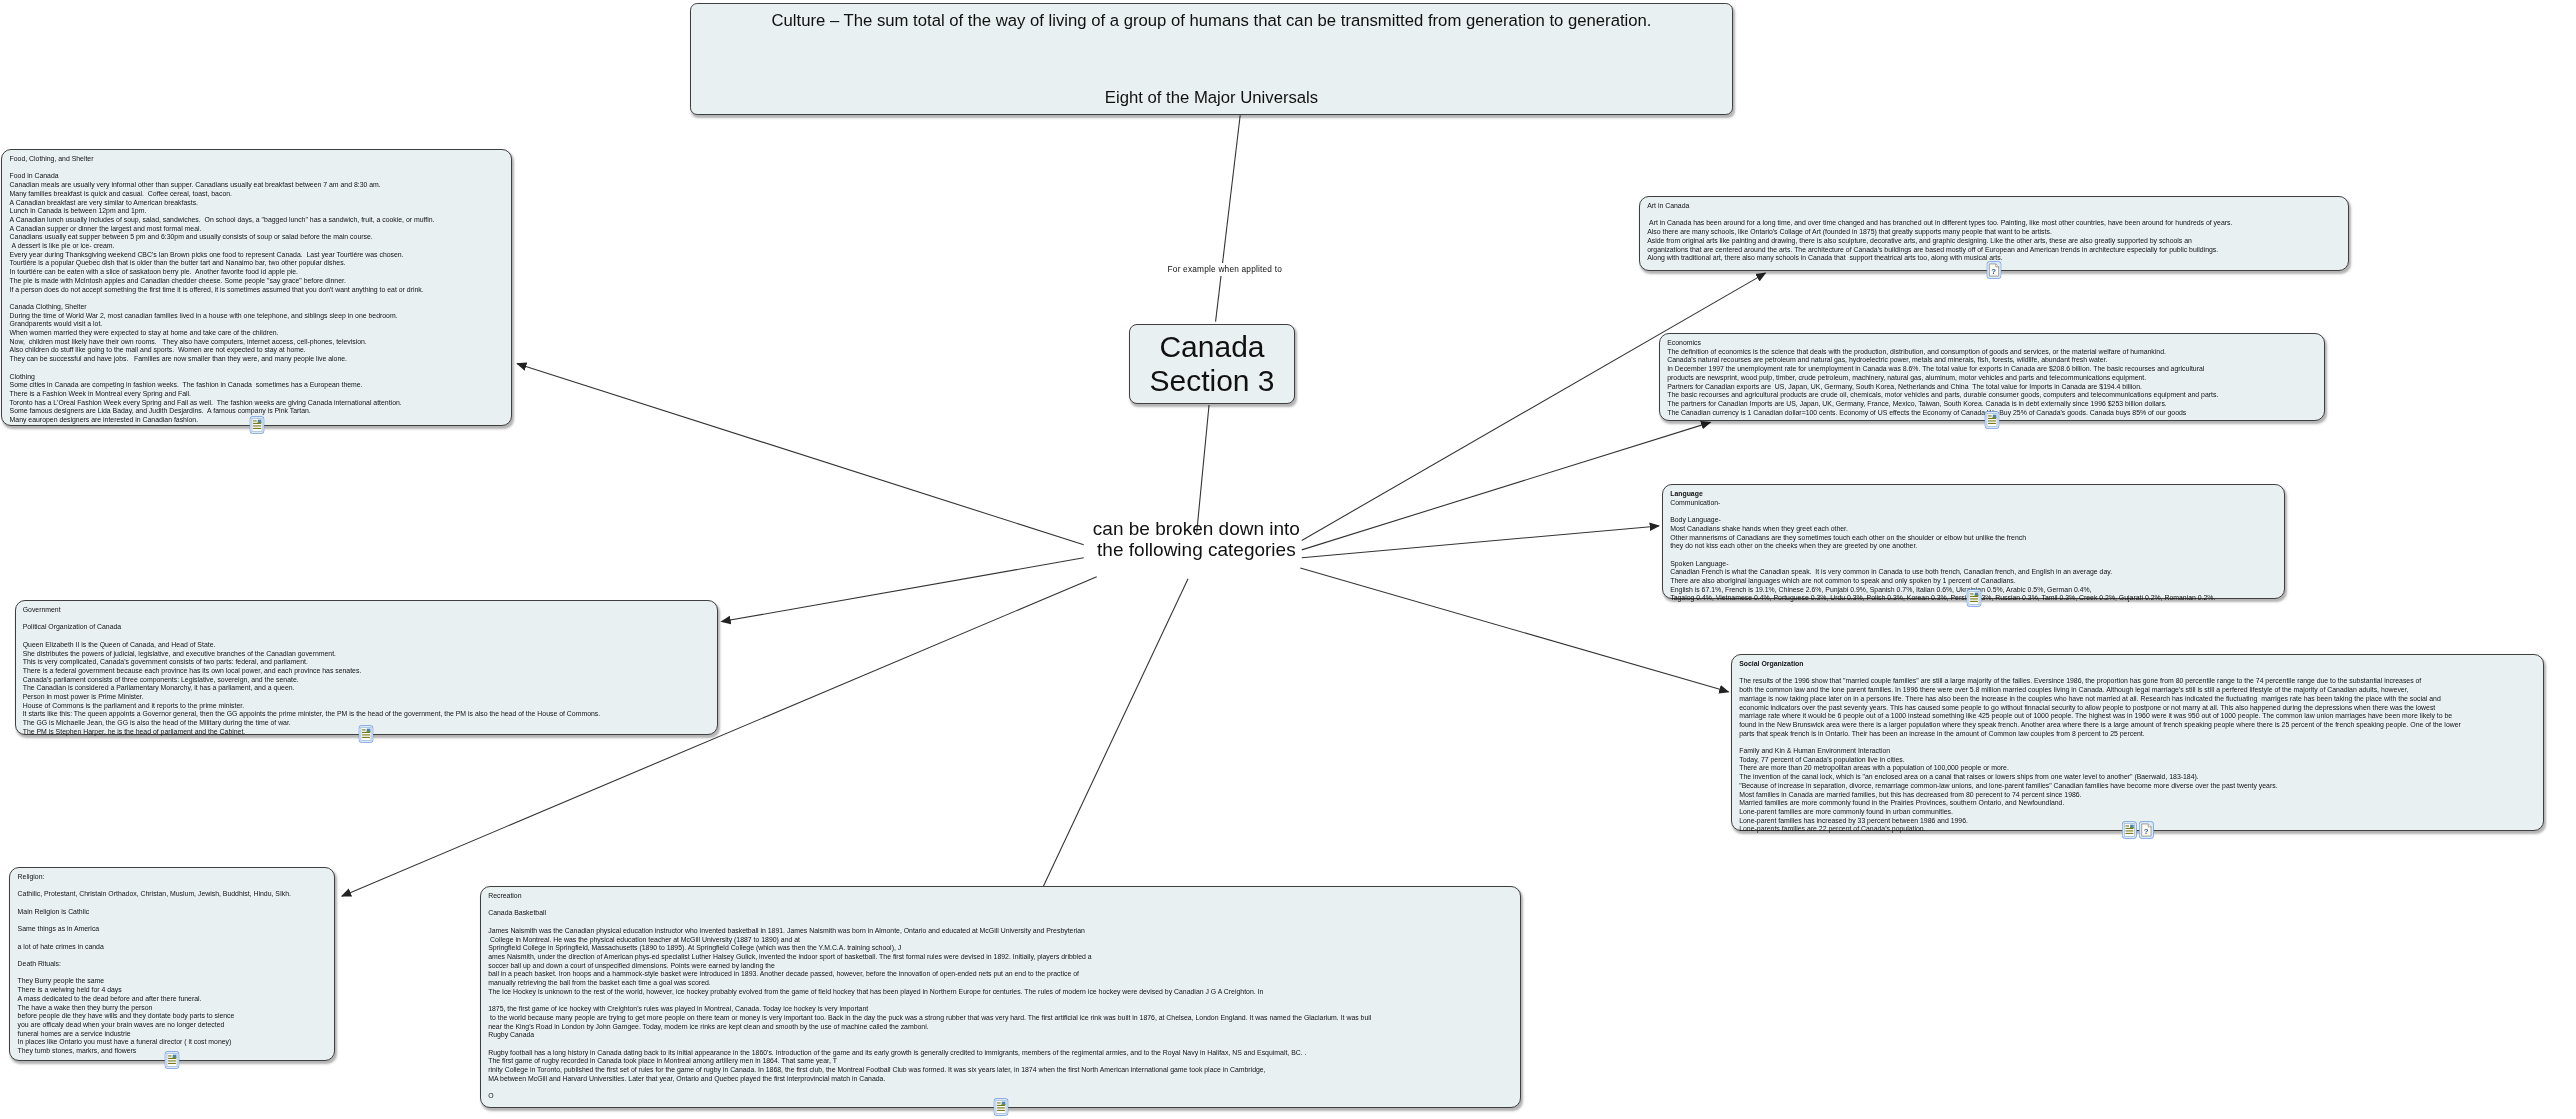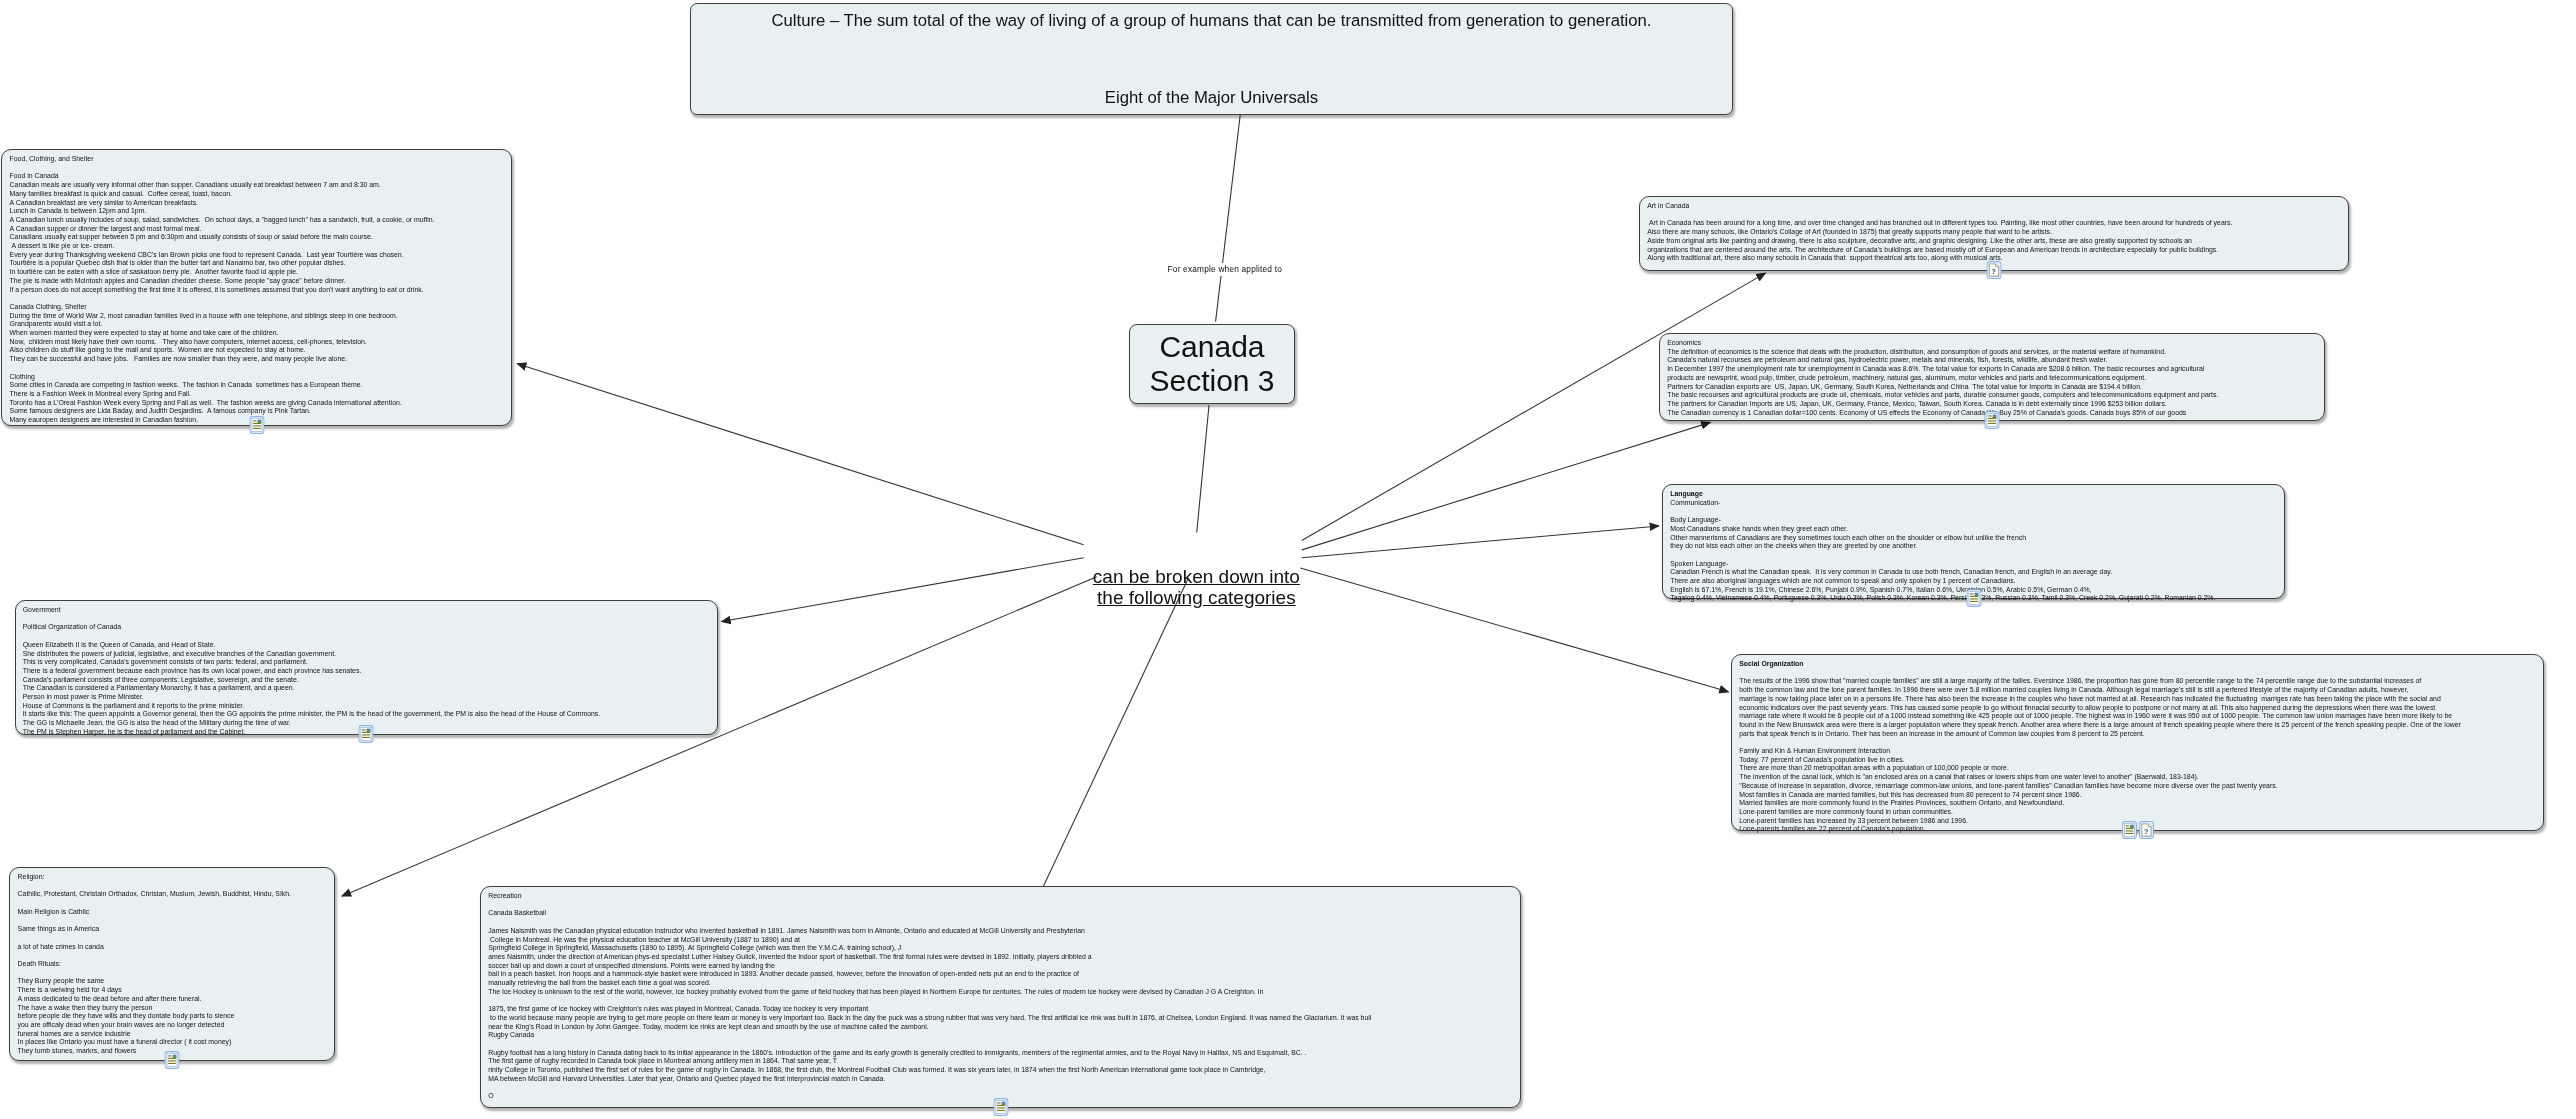--- a/index.html
+++ b/index.html
@@ -51,21 +51,21 @@
     <div>Culture – The sum total of the way of living of a group of humans that can be transmitted from generation to generation.</div>
     <div>Eight of the Major Universals</div>
   </div>
 
   <div class="node" id="center-node" style="left:1129px;top:324px;width:166px;height:80px;">
     <div>Canada
 Section 3</div>
   </div>
 
   <div class="free-label" id="for-example-label" style="left:1159px;top:263px;width:123px;">For example when applited to</div>
-  <div class="free-label" id="categories-label" style="left:1083px;top:566px;width:221px;background:transparent;text-decoration:underline;">can be broken down into
+  <div class="free-label" id="categories-label" style="left:1083px;top:518px;width:221px;background:transparent;">can be broken down into
 the following categories</div>
 
   <div class="node" style="left:1.4px;top:149px;width:511px;height:277px;">
     <div class="node-title">Food, Clothing, and Shelter</div>
     <div class="node-body">Food in Canada
 Canadian meals are usually very informal other than supper. Canadians usually eat breakfast between 7 am and 8:30 am.
 Many families breakfast is quick and casual.  Coffee cereal, toast, bacon.
 A Canadian breakfast are very similar to American breakfasts.
 Lunch in Canada is between 12pm and 1pm.
 A Canadian lunch usually includes of soup, salad, sandwiches.  On school days, a "bagged lunch" has a sandwich, fruit, a cookie, or muffin.

